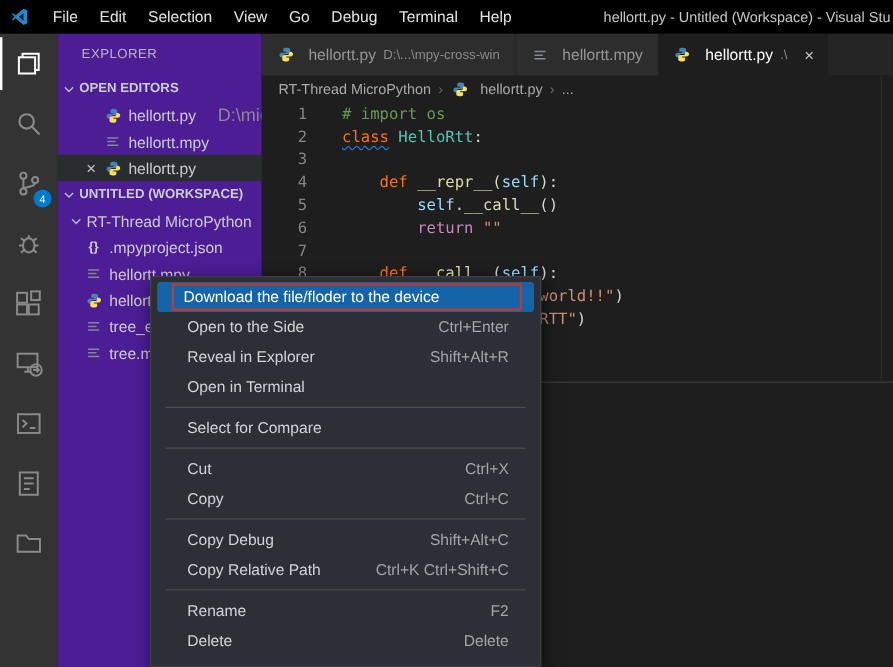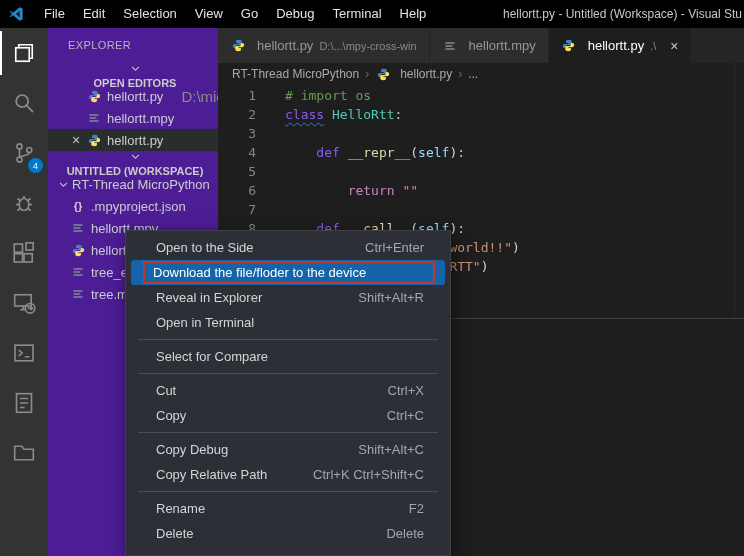--- a/index.html
+++ b/index.html
@@ -27,21 +27,21 @@
   .ab-badge { position:absolute; right:5px; bottom:5px; width:15px; height:15px;
               border-radius:50%; background:#007acc; color:#fff; font-size:9px;
               display:flex; align-items:center; justify-content:center; }
 
   
   .sidebar { position:absolute; left:48px; top:28px; width:170px; height:528px;
              background:#4c1d95; overflow:hidden; }
   .sb-title { height:35px; line-height:35px; padding-left:20px; font-size:11px;
               color:#b8b8b8; letter-spacing:.4px; }
   .sb-header { height:22px; display:flex; align-items:center; gap:3px; padding-left:4px;
-               font-size:11px; font-weight:bold; color:#cccccc;flex-direction:column; }
+               font-size:11px; font-weight:bold; color:#cccccc; }
   .chev { display:flex; color:#c0c0c0; flex:none; }
   .row { height:22px; display:flex; align-items:center; font-size:13px; color:#cccccc;
          white-space:nowrap; overflow:hidden; }
   .row.selected { background:#2a2d2e; }
   .oe-row { padding-left:0; }
   .oe-spacer { width:20px; flex:none; }
   .oe-close { width:20px; text-align:center; color:#c5c5c5; font-size:14px; flex:none; }
   .oe-row { padding-left:18px; }
   .file-icon { display:flex; width:16px; justify-content:center; margin-right:5px; flex:none; }
   .row-label { color:#cccccc; }
@@ -63,21 +63,21 @@
                 padding-left:14px; font-size:12px; color:#a9a9a9; }
   .bc-item { display:flex; align-items:center; gap:4px; }
   .bc-sep { color:#6d6d6d; }
 
   .code { position:absolute; left:218px; top:86px; width:526px;
           font-family:"DejaVu Sans Mono", monospace; font-size:13px; line-height:19px; }
   .code-line { display:flex; height:19px; }
   .gutter { width:54px; flex:none; text-align:right; padding-right:16px; color:#858585; }
   .line-content { white-space:pre; color:#d4d4d4; padding-left:13px; }
   .tk-comment { color:#6a9955; }
-  .tk-kw { color:#8b5cf6;text-align:right; }
+  .tk-kw { color:#f97316;text-align:right; }
   .tk-type { color:#4ec9b0; }
   .tk-fn { color:#dcdcaa; }
   .tk-self { color:#9cdcfe; }
   .tk-ctrl { color:#c586c0; }
   .tk-str { color:#ce9178; }
   .tk-squiggle { text-decoration:underline wavy #2d7ad1; text-decoration-thickness:1px;
                  text-underline-offset:3px; }
 
   .panel-divider { position:absolute; left:218px; top:318px; width:526px; height:1px;
                    background:#3e4144; }
@@ -382,20 +382,21 @@
     <div class="code-line">
       <span class="gutter">3</span>
       <span class="line-content"></span>
     </div>
     <div class="code-line">
       <span class="gutter">4</span>
       <span class="line-content"><span>    </span><span class="tk-kw">def</span><span> </span><span class="tk-fn">__repr__</span><span>(</span><span class="tk-self">self</span><span>):</span></span>
     </div>
     <div class="code-line">
       <span class="gutter">5</span>
+      <span class="line-content"><span>        </span><span class="tk-self">self</span><span>.</span><span class="tk-fn">__call__</span><span>()</span></span>
     </div>
     <div class="code-line">
       <span class="gutter">6</span>
       <span class="line-content"><span>        </span><span class="tk-ctrl">return</span><span> </span><span class="tk-str">""</span></span>
     </div>
     <div class="code-line">
       <span class="gutter">7</span>
       <span class="line-content"></span>
     </div>
     <div class="code-line">
@@ -408,30 +409,30 @@
     </div>
     <div class="code-line">
       <span class="gutter">10</span>
       <span class="line-content"><span>        </span><span class="tk-fn">print</span><span>(</span><span class="tk-str">"hello RTT"</span><span>)</span></span>
     </div>
   </div>
 <div class="panel-divider"></div>
 <div class="scroll-strip"></div>
 
 <div class="context-menu" id="context-menu">
-    <div class="menu-row">
-      <span class="menu-label">Open to the Side</span>
-      <span class="shortcut">Ctrl+Enter</span>
-    </div>
     <div class="menu-row highlighted">
       <div class="red-frame">
         <span class="menu-label">Download the file/floder to the device</span>
       </div>
     </div>
     <div class="menu-row">
+      <span class="menu-label">Open to the Side</span>
+      <span class="shortcut">Ctrl+Enter</span>
+    </div>
+    <div class="menu-row">
       <span class="menu-label">Reveal in Explorer</span>
       <span class="shortcut">Shift+Alt+R</span>
     </div>
     <div class="menu-row">
       <span class="menu-label">Open in Terminal</span>
     </div>
     <div class="menu-sep"></div>
     <div class="menu-row">
       <span class="menu-label">Select for Compare</span>
     </div>

